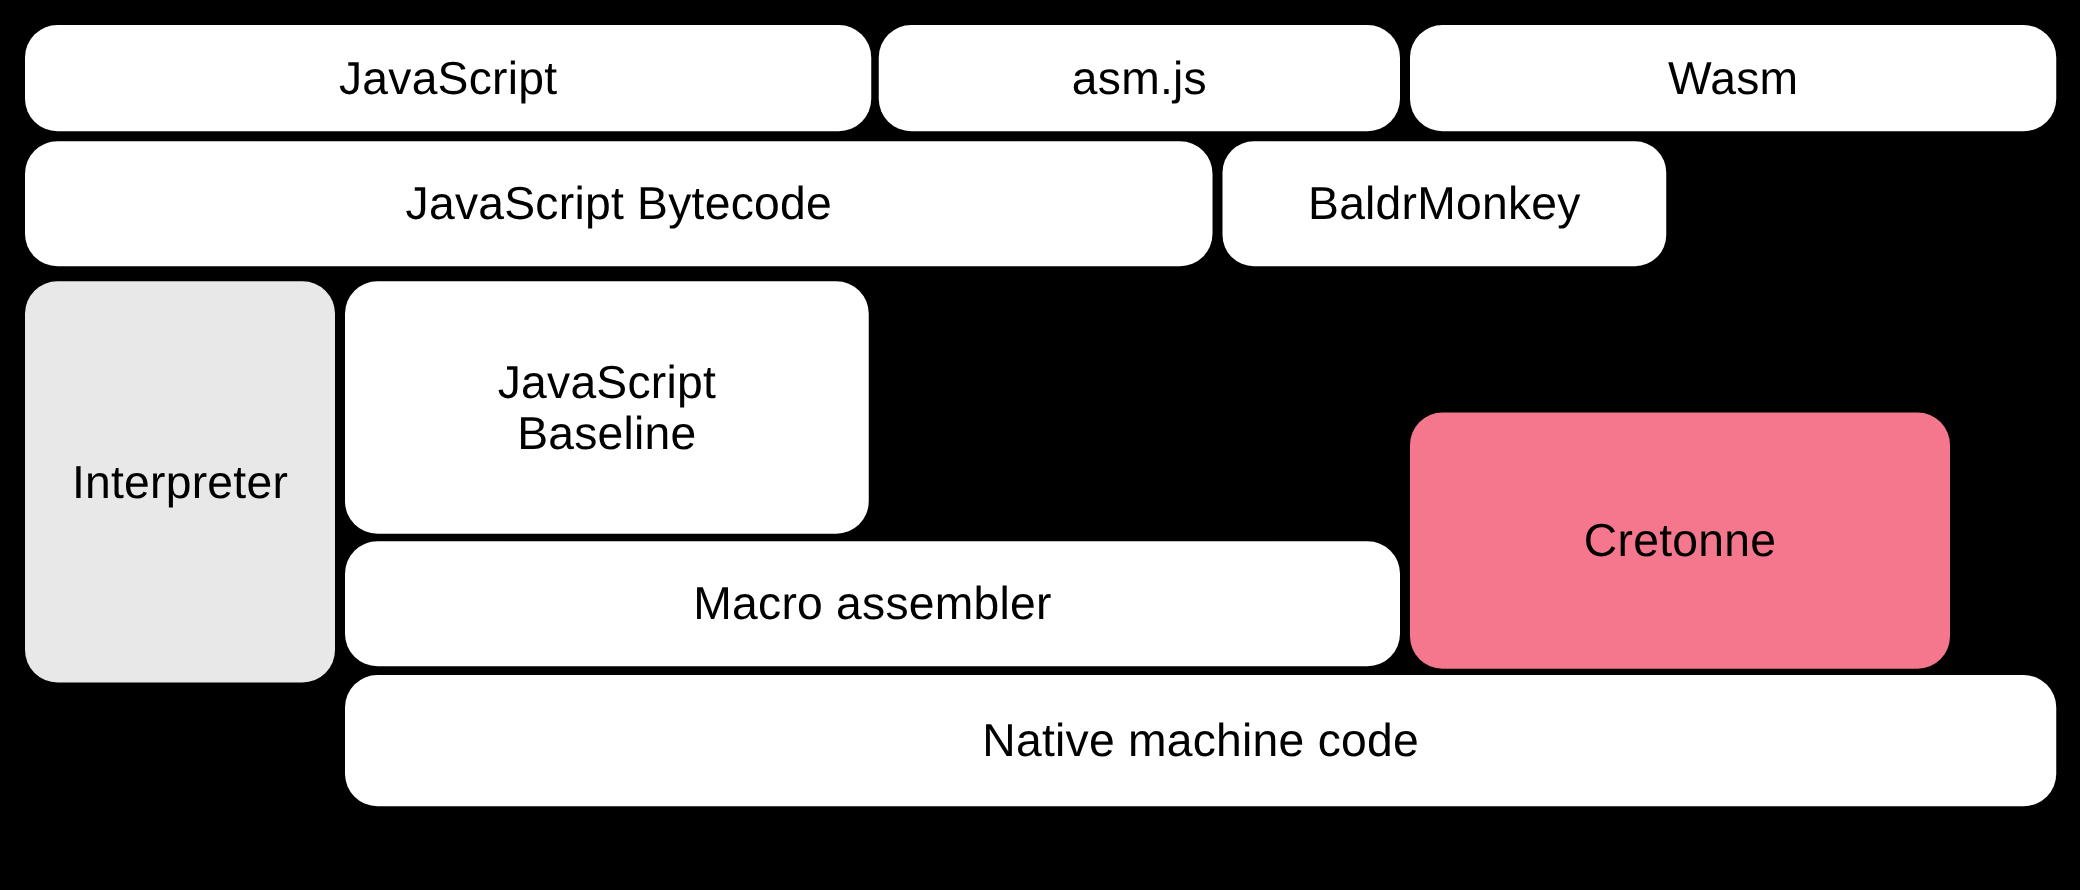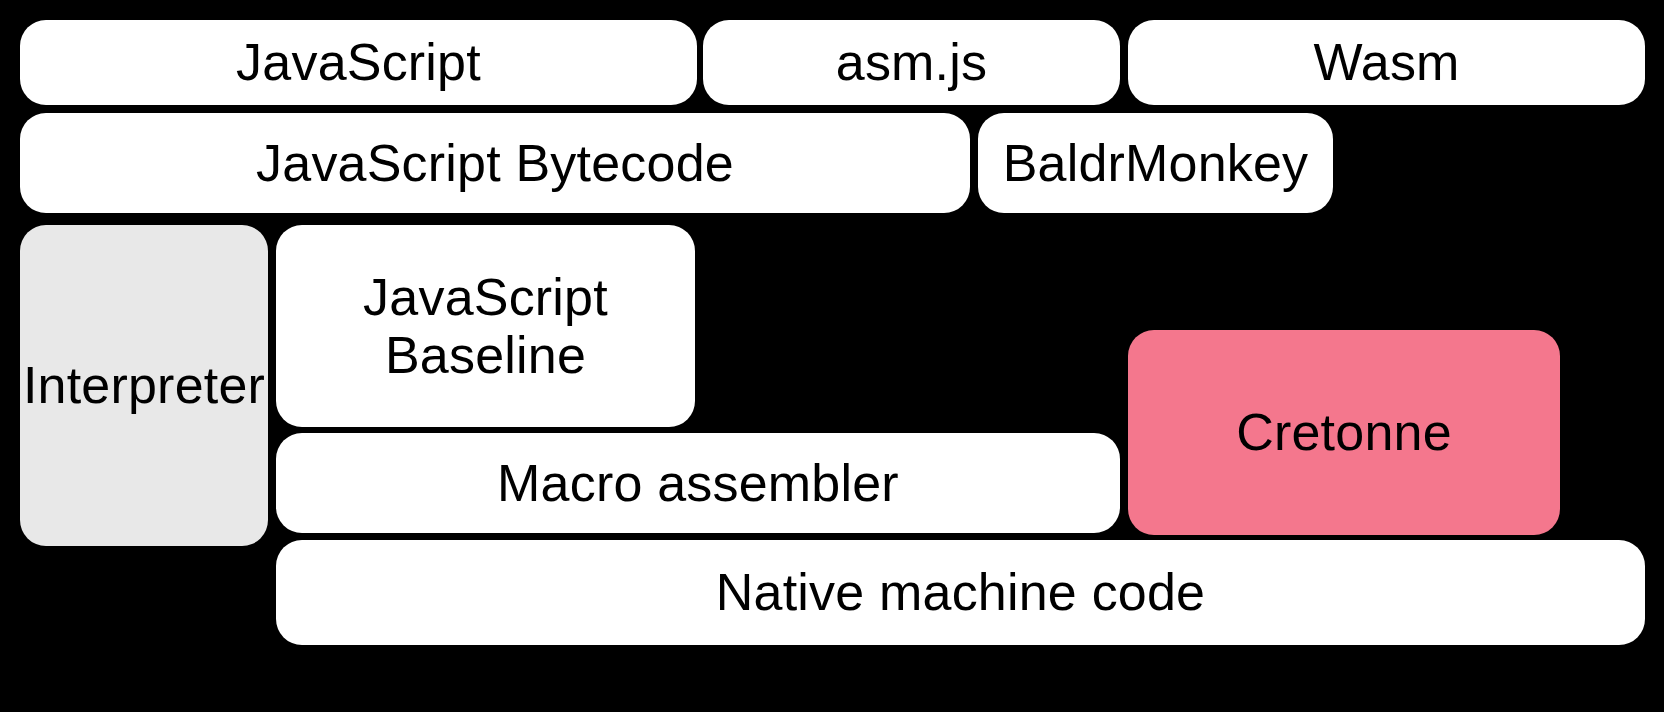--- a/index.html
+++ b/index.html
@@ -20,21 +20,21 @@
   }
   .node {
     position: absolute;
     box-sizing: border-box;
     display: flex;
     align-items: center;
     justify-content: center;
     text-align: center;
     border-radius: 26px;
     color: #000000;
-    font-size: 52px;
+    font-size: 37px;
     line-height: 1.12;
     font-weight: 400;
     letter-spacing: 0.2px;
     white-space: pre-line;
     -webkit-font-smoothing: antialiased;
   }
   .node.fill-white  { background: #ffffff; }
   .node.fill-gray   { background: #e8e8e8; }
   .node.fill-green  { background: #6fc448; }
   .node.fill-red    { background: #f4778d; }
@@ -44,21 +44,21 @@
     padding: 0 10px;
   }
 
   
   #n-javascript      { left: 20px;   top: 20px;  width: 677px; height: 85px; }
   #n-asmjs           { left: 703px;  top: 20px;  width: 417px; height: 85px; }
   #n-wasm            { left: 1128px; top: 20px;  width: 517px; height: 85px; }
 
   
   #n-js-bytecode     { left: 20px;   top: 113px; width: 950px; height: 100px; }
-  #n-baldrmonkey     { left: 978px;  top: 113px; width: 355px; height: 100px; }
+  #n-baldrmonkey     { left: 978px;  top: 113px; width: 355px; height: 100px; border-radius: 25px; }
 
   
   #n-interpreter     { left: 20px;   top: 225px; width: 248px; height: 321px; }
   #n-js-baseline     { left: 276px;  top: 225px; width: 419px; height: 202px; }
   #n-ion-mir         { left: 703px;  top: 227px; width: 420px; height: 98px;  }
   #n-ion-lir         { left: 703px;  top: 332px; width: 420px; height: 95px;  }
   #n-cretonne        { left: 1128px; top: 330px; width: 432px; height: 205px; }
 
   
   #n-macro-assembler { left: 276px;  top: 433px; width: 844px; height: 100px; }

